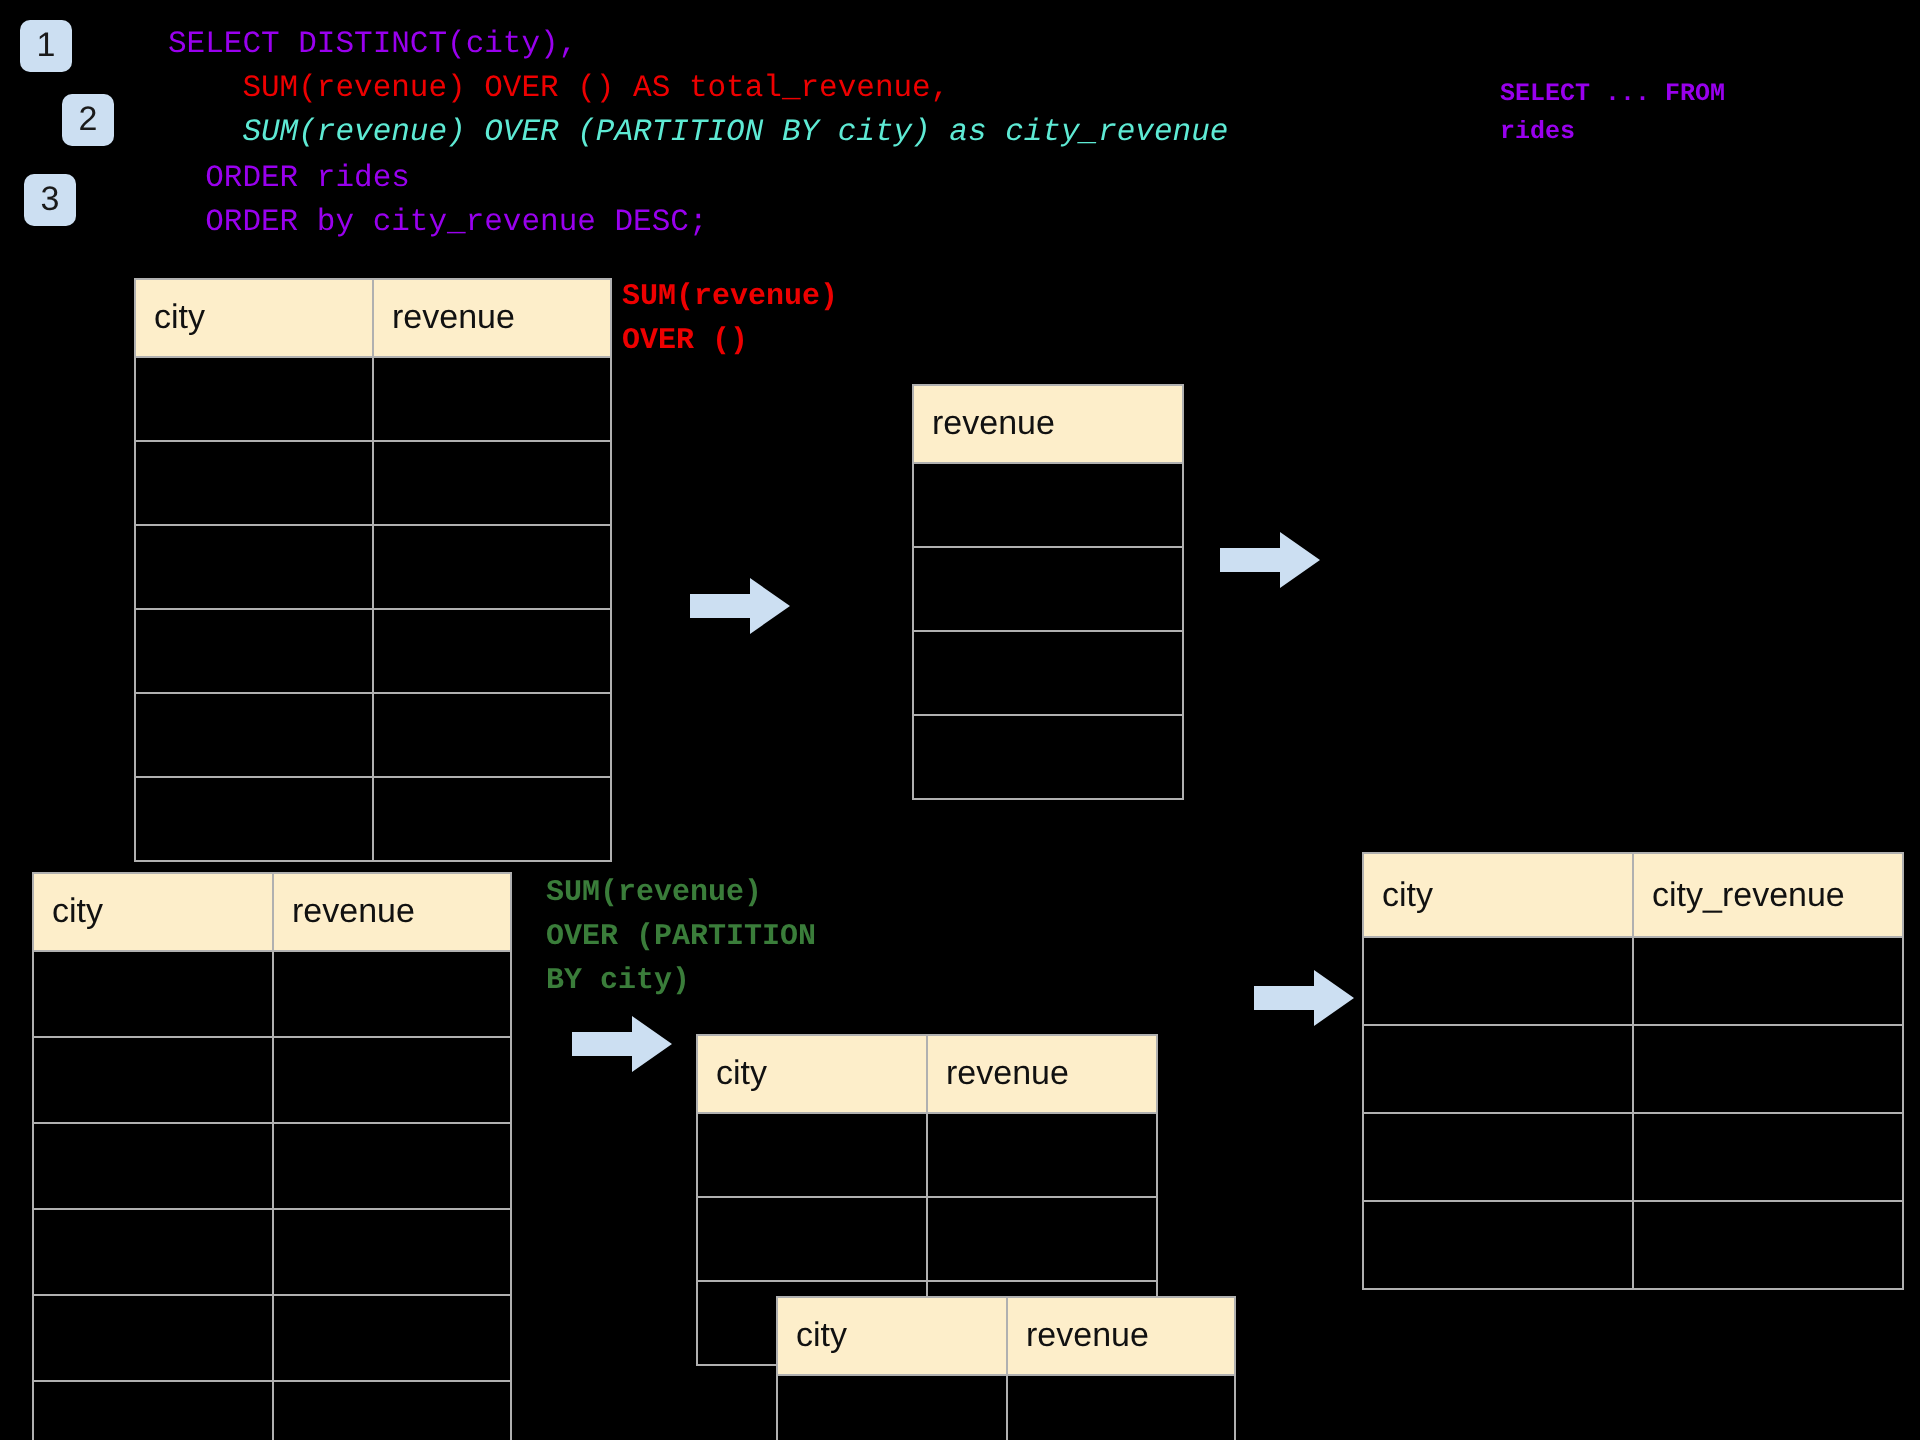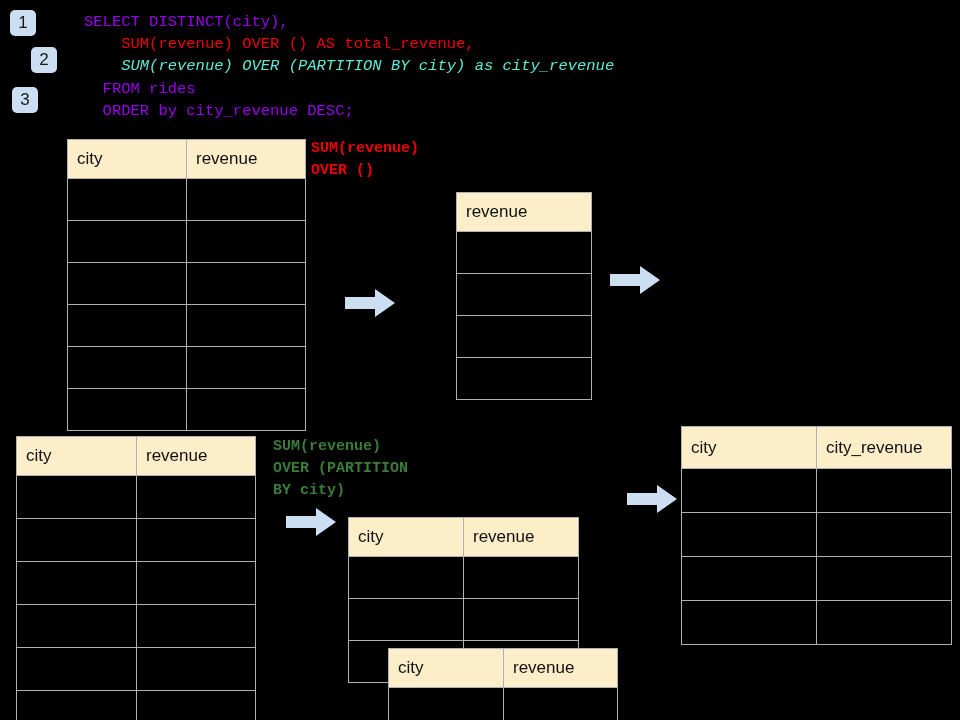--- a/index.html
+++ b/index.html
@@ -101,23 +101,25 @@
 
 <div id="canvas">
 
   <div class="badge" style="left:10px; top:10px;">1</div>
   <div class="badge" style="left:31px; top:47px;">2</div>
   <div class="badge" style="left:12px; top:87px;">3</div>
 
   <div class="sql sql-red" style="left:84px; top:34px;">    SUM(revenue) OVER () AS total_revenue,</div>
   <div class="sql sql-purple" style="left:84px; top:12px;">SELECT DISTINCT(city),</div>
   <div class="sql sql-green" style="left:84px; top:56px;">    SUM(revenue) OVER (PARTITION BY city) as city_revenue</div>
-  <div class="sql sql-purple" style="left:84px; top:79px;">  FROM rides</div>
+  <div class="sql sql-purple" style="left:84px; top:79px;">  ORDER rides</div>
   <div class="sql sql-purple" style="left:84px; top:101px;">  ORDER by city_revenue DESC;</div>
 
+  <div class="side-note" style="left:750px; top:38px;">SELECT ... FROM
+rides</div>
 
   <div class="annot red" style="left:311px; top:138px;">SUM(revenue)
 OVER ()</div>
   <div class="annot green" style="left:273px; top:436px;">SUM(revenue)
 OVER (PARTITION
 BY city)</div>
 
   <table class="tbl" style="left:67px; top:127px; width:238px;">
     <colgroup>
         <col style="width:119px">

